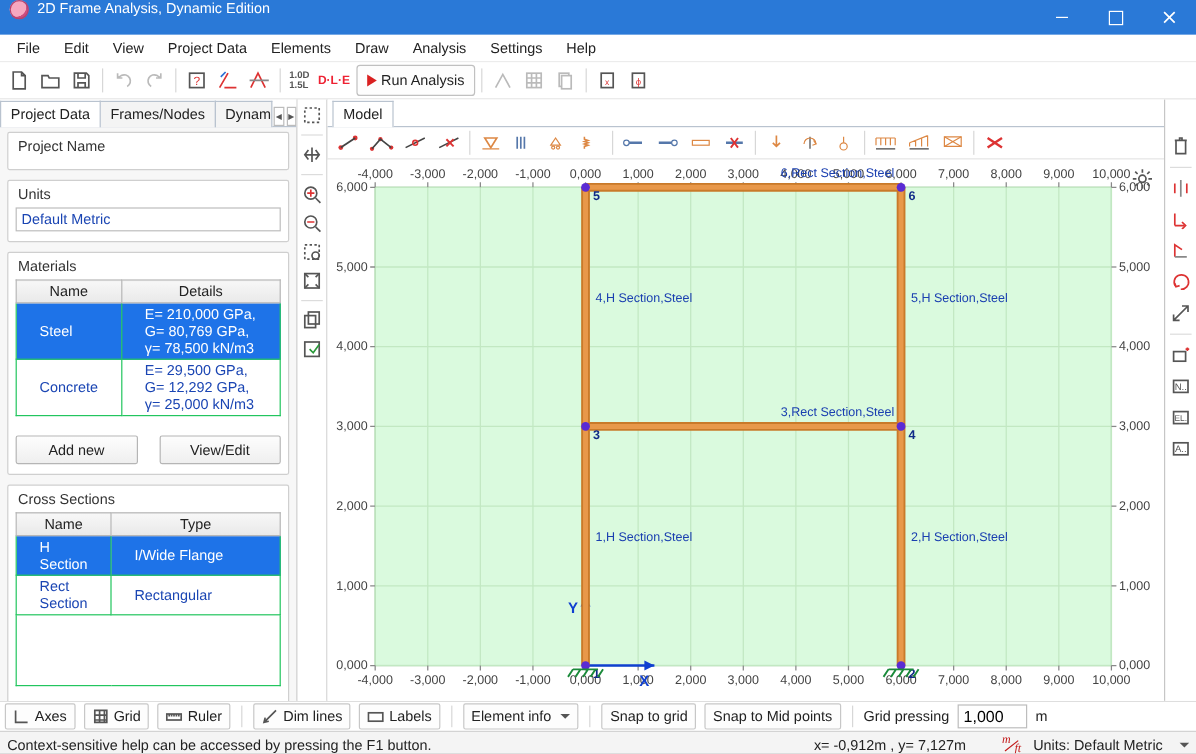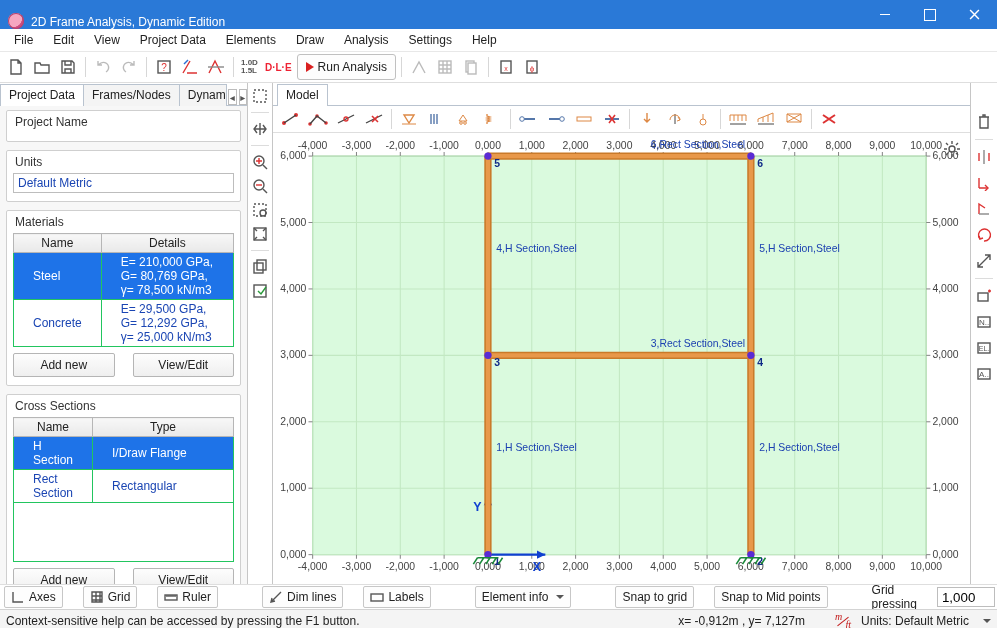--- a/index.html
+++ b/index.html
@@ -18,21 +18,21 @@
     --row-sel:#1e73e8;
     --row-sel-text:#ffffff;
     --btn-bg:#f3f3f3;
     --btn-border:#b5b5b5;
     --titlebar:#2a79d7;
     --titlebar-text:#ffffff;
   }
   html,body{margin:0;padding:0;font-family:"Segoe UI",Tahoma,Arial,sans-serif;font-size:12px;color:var(--text);background:#eaeaea;}
   .window{width:997px;height:628px;background:var(--win-bg);box-shadow:0 0 0 1px #9d9d9d;position:relative;overflow:hidden;}
   
-  .titlebar{height:29px;background:var(--titlebar);display:flex;align-items:flex-end;color:var(--titlebar-text);}
+  .titlebar{height:29px;background:var(--titlebar);display:flex;align-items:flex-start;color:var(--titlebar-text);}
   .titlebar .app-icon{width:16px;height:16px;margin:0 7px 0 8px;border-radius:50%;background:radial-gradient(circle at 35% 35%,#f6a7c0 0 55%,#cd4d7f 58% 100%);box-shadow:inset 0 0 0 1px #b3436f;}
   .titlebar .title{flex:0 0 auto;}
   .titlebar .spacer{flex:1;}
   .titlebar .wbtn{width:45px;height:29px;display:flex;align-items:center;justify-content:center;}
   .titlebar .wbtn.min::before{content:"";width:10px;height:1px;background:#fff;}
   .titlebar .wbtn.max::before{content:"";width:10px;height:10px;border:1px solid #fff;}
   .titlebar .wbtn.close{background:transparent;}
   .titlebar .wbtn.close svg{width:11px;height:11px;stroke:#fff;stroke-width:1.3;}
   
   .menubar{height:22px;display:flex;align-items:center;padding:0 4px;background:#fff;border-bottom:1px solid #e8e8e8;}
@@ -55,40 +55,40 @@
   .tabstrip .navbtn{width:14px;height:14px;display:flex;align-items:center;justify-content:center;border:1px solid #bcbcbc;margin-left:2px;font:10px Arial;color:#555;background:#fff;}
   .tabstrip .spacer{flex:1;}
   .panelbody{flex:1;overflow:auto;padding:4px 6px 6px 6px;}
   .group{border:1px solid #cfcfcf;border-radius:2px;background:#ffffff;margin-bottom:8px;padding:6px 6px 8px 6px;}
   .group>.gtitle{font-size:12px;margin:-2px 0 4px 2px;color:#333;}
   .textin{width:100%;box-sizing:border-box;height:20px;border:1px solid #bdbdbd;background:#fff;padding:0 4px;color:var(--link);font-family:inherit;font-size:12px;}
   .tbl{width:100%;border:1px solid #9e9e9e;border-collapse:collapse;background:#fff;}
   .tbl th{background:linear-gradient(#f7f7f7,#e9e9e9);border:1px solid #b6b6b6;font-weight:400;padding:2px 4px;}
   .tbl td{border:1px solid #22c55e;padding:2px 19px;color:var(--link);}
   .tbl tr.sel td{background:var(--row-sel);color:var(--row-sel-text);}
-  .btnrow{display:flex;justify-content:space-between;gap:18px;margin-top:6px;}
+  .btnrow{display:flex;justify-content:space-between;gap:18px;margin-top:16px;}
   .btn{flex:1;height:22px;border:1px solid var(--btn-border);background:linear-gradient(#fdfdfd,#efefef);border-radius:2px;display:flex;align-items:center;justify-content:center;}
   
   .vtools{width:24px;background:#fff;border-right:1px solid var(--panel-border);display:flex;flex-direction:column;align-items:center;padding-top:2px;gap:2px;}
   .vtools .tbtn{width:22px;height:22px;}
   .vtools .sep{width:18px;height:1px;background:#dcdcdc;margin:3px 0;}
   
   .center{flex:1;display:flex;flex-direction:column;background:#fff;min-width:0;}
   .center-tabs{height:22px;display:flex;align-items:flex-end;border-bottom:1px solid var(--tab-border);background:#fff;padding-left:4px;}
   .drawbar{height:26px;display:flex;align-items:center;gap:2px;border-bottom:1px solid #dedede;padding:0 4px;}
   .drawbar .dbtn{width:26px;height:22px;display:flex;align-items:center;justify-content:center;border-radius:2px;}
   .drawbar .dsep{width:1px;height:20px;background:#d7d7d7;margin:0 2px;}
   .canvas-wrap{flex:1;position:relative;background:#fff;overflow:hidden;}
   svg.canvas{position:absolute;inset:0;width:100%;height:100%;}
   
   .rtools{width:26px;background:#fff;border-left:1px solid var(--panel-border);display:flex;flex-direction:column;align-items:center;padding-top:28px;gap:4px;}
   .rtools .tbtn{width:22px;height:22px;}
   .rtools .sep{width:18px;height:1px;background:#dcdcdc;margin:2px 0;}
   
-  .bottombar{height:24px;border-top:1px solid #dedede;background:#fff;display:flex;align-items:center;padding:0 4px;gap:20px;overflow:hidden;}
+  .bottombar{height:24px;border-top:1px solid #dedede;background:#fff;display:flex;align-items:center;padding:0 4px;gap:7px;overflow:hidden;}
   .toggle{height:20px;display:flex;align-items:center;gap:4px;padding:0 6px;border:1px solid #c7c7c7;border-radius:2px;background:#fdfdfd;white-space:nowrap;}
   .bottombar .sep{width:1px;height:18px;background:#d7d7d7;margin:0 2px;}
   .dropdown::after{content:"";margin-left:4px;border:4px solid transparent;border-top-color:#555;position:relative;top:2px;}
   .gridin{width:48px;height:18px;border:1px solid #bdbdbd;padding:0 4px;font:12px inherit;}
   
   .statusbar{height:22px;border-top:1px solid #d3d3d3;background:#f4f4f4;display:flex;align-items:center;padding:0 6px;gap:10px;}
   .statusbar .spacer{flex:1;}
   .unitfrac{font:italic 10px "Times New Roman",serif;color:#c21919;display:inline-block;line-height:8px;position:relative;width:16px;height:14px;}
   .unitfrac .n{position:absolute;left:0;top:-1px;}
   .unitfrac .d{position:absolute;right:0;bottom:-1px;}
@@ -264,21 +264,21 @@
         <div class="group">
           <div class="gtitle">Cross Sections</div>
           <table class="tbl">
             <tbody>
                 <tr>
                   <th style="width:70px">Name</th>
                   <th>Type</th>
                 </tr>
             <tr class="sel">
                   <td>H Section</td>
-                  <td>I/Draw Flange</td>
+                  <td>I/Wide Flange</td>
                 </tr>
             <tr>
                   <td>Rect Section</td>
                   <td>Rectangular</td>
                 </tr>
             <tr>
                   <td colspan="2" style="height:54px;background:#fff;">&nbsp;</td>
                 </tr>
           </tbody>
             </table>

